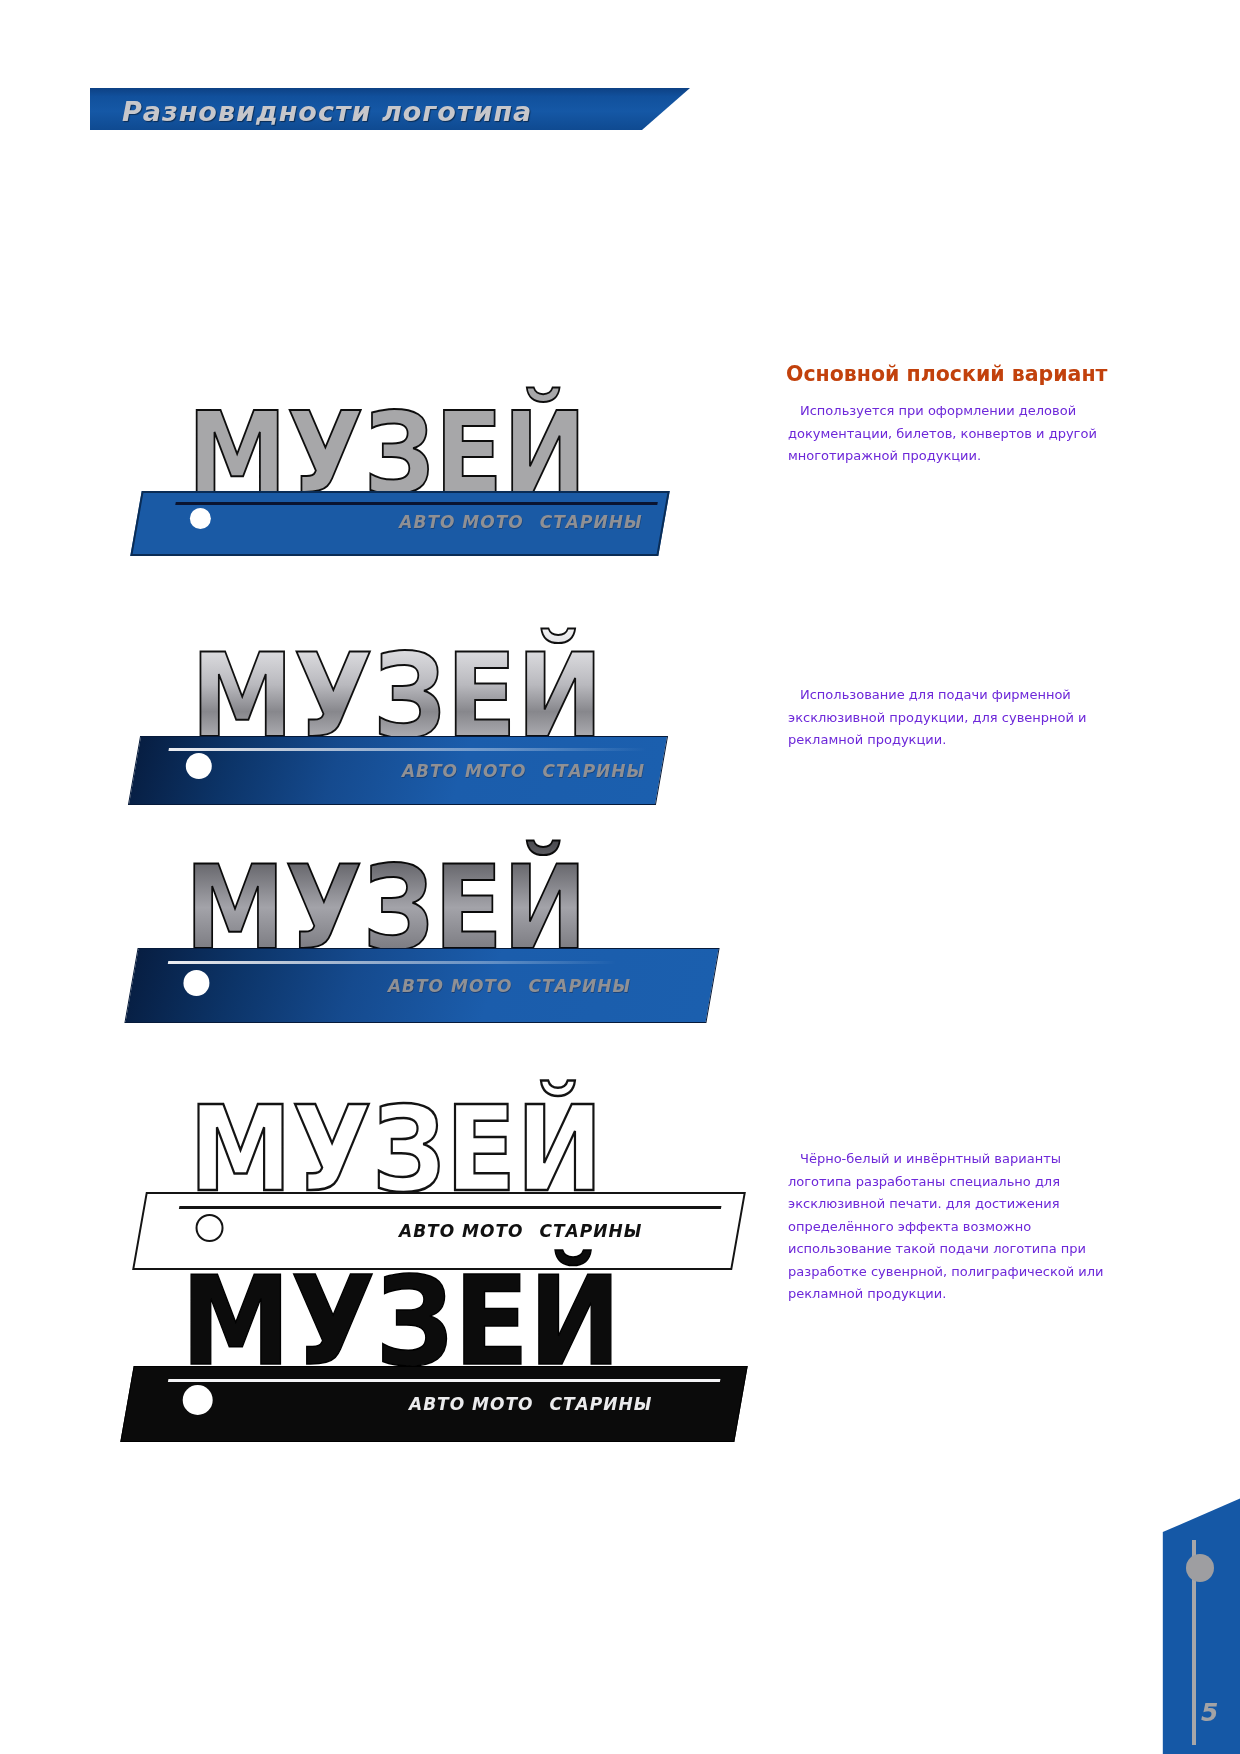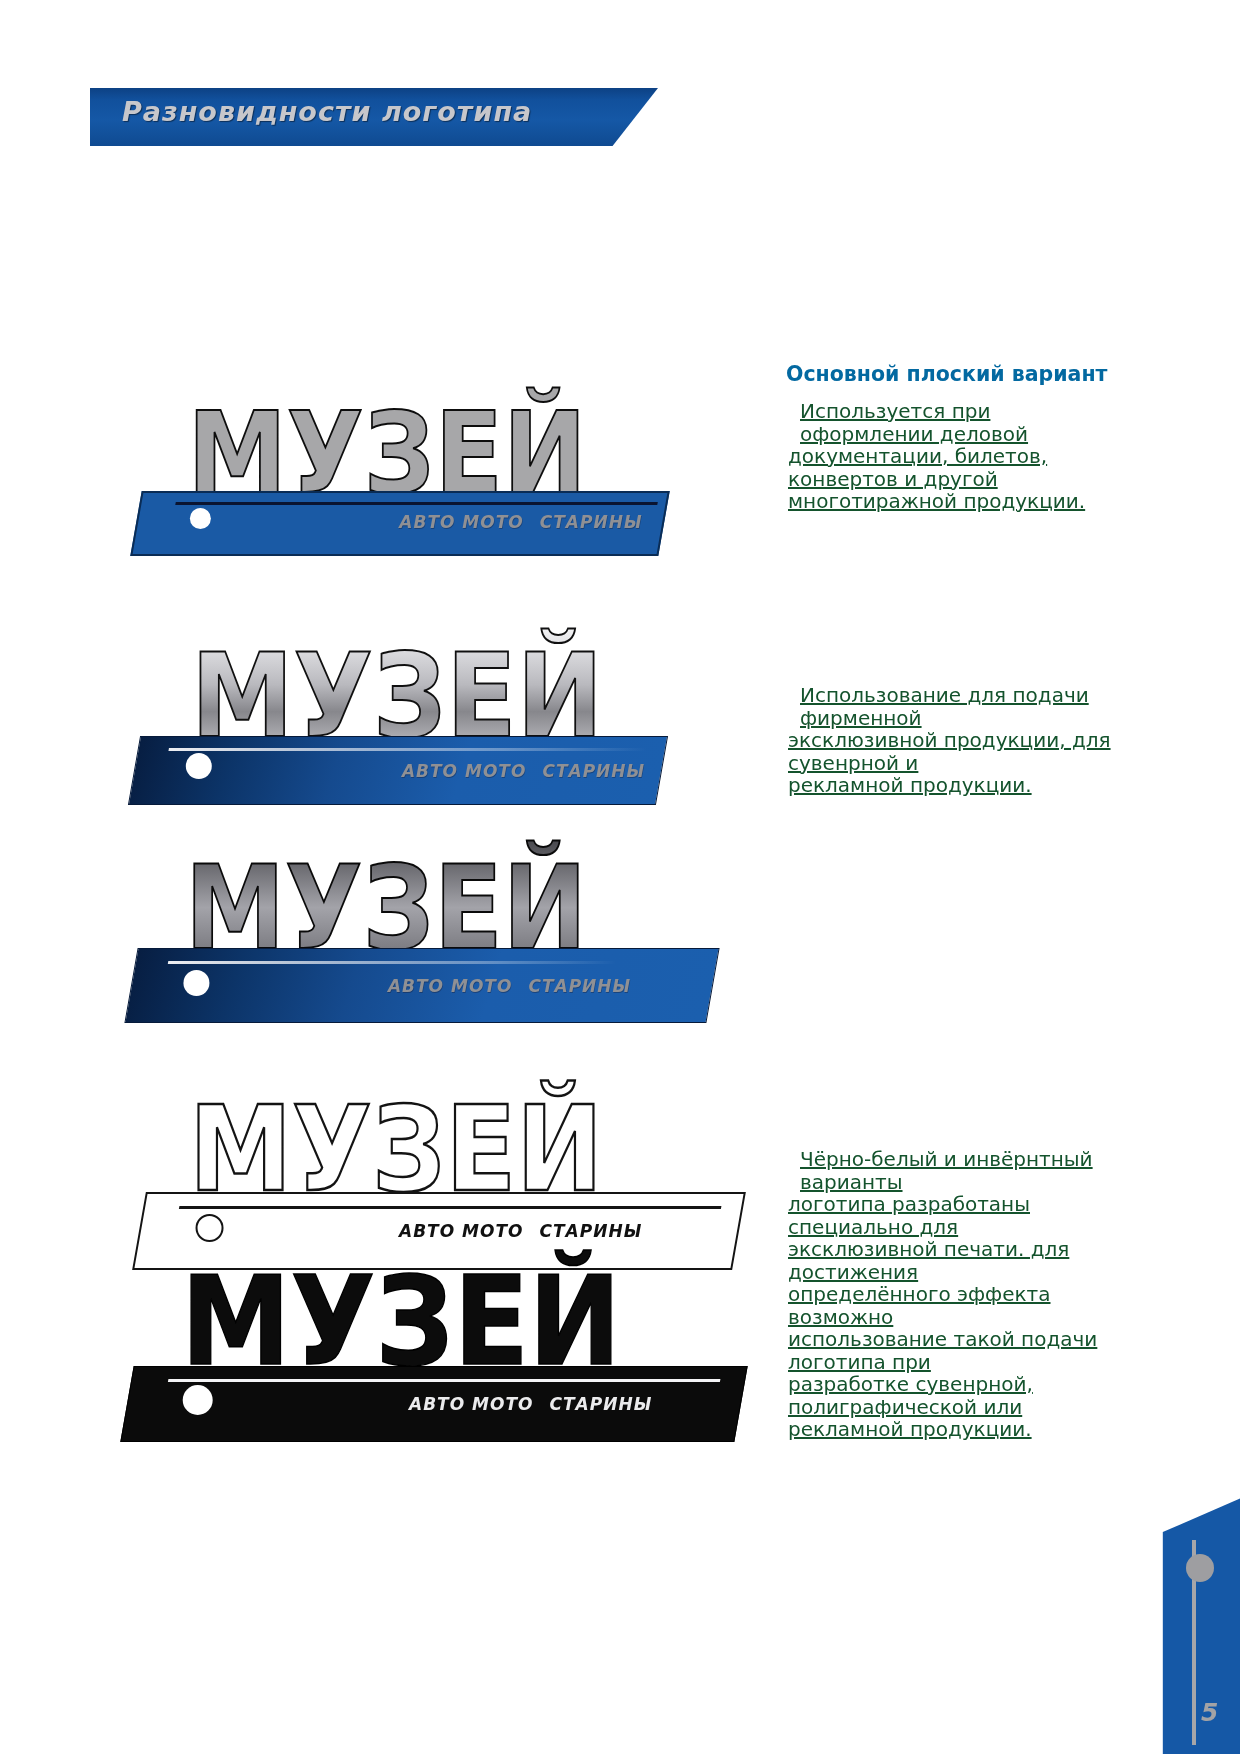--- a/index.html
+++ b/index.html
@@ -1,32 +1,32 @@
 <!DOCTYPE html>
 <html><head>
 <meta charset="utf-8">
 <style>
   html,body{margin:0;padding:0;background:#e8e8e8;}
   .page{position:relative;width:1240px;height:1754px;background:#ffffff;margin:0 auto;
         font-family:"DejaVu Sans","Liberation Sans",sans-serif;overflow:hidden;}
 
   
-  .banner{position:absolute;left:90px;top:88px;width:568px;height:58px;
+  .banner{position:absolute;left:90px;top:88px;width:568px;height:42px;
           background:linear-gradient(180deg,#0d4184 0%,#11509c 20%,#1558a6 55%,#0f4a91 100%);
-          clip-path:polygon(0 0,100% 0,92% 100%,0 100%);}
+          clip-path:polygon(0 0,100% 0,92% 100%,0 100%);padding-left:32px;}
   .banner-title{position:absolute;left:32px;top:8px;font-size:27px;font-weight:bold;font-style:italic;
           color:#c7c7cb;letter-spacing:1px;text-shadow:1px 1px 1px rgba(0,0,0,.45);}
 
   
   .intro{position:absolute;left:107px;top:192px;width:660px;font-size:17.5px;line-height:27px;color:#111;}
   .ind{padding-left:12px;}
 
   
-  .sec-h{position:absolute;left:786px;width:400px;font-size:20.5px;font-weight:bold;color:#0369a1;}
-  .sec-b{position:absolute;left:788px;width:338px;font-size:20px;line-height:22.5px;color:#14532d;text-decoration:underline;}
+  .sec-h{position:absolute;left:786px;width:400px;font-size:20.5px;font-weight:bold;color:#c2410c;}
+  .sec-b{position:absolute;left:788px;width:338px;font-size:13px;line-height:22.5px;color:#6d28d9;}
 
   
   .word{position:absolute;overflow:visible;}
   .plate{position:absolute;transform:skewX(-10deg);}
   .p-flat{background:#1a5aa5;border:2px solid #0a2c55;}
   .p-3d{background:linear-gradient(97deg,#071e42 0%,#0c3468 18%,#154a8e 38%,#1b5dac 62%,#1b5fae 100%);
         border:1px solid #061a3a;}
   .p-bw{background:#ffffff;border:2.5px solid #141414;}
   .p-solid{background:#0b0b0b;border:1px solid #000;}
   .plate-line{position:absolute;height:2.5px;}

